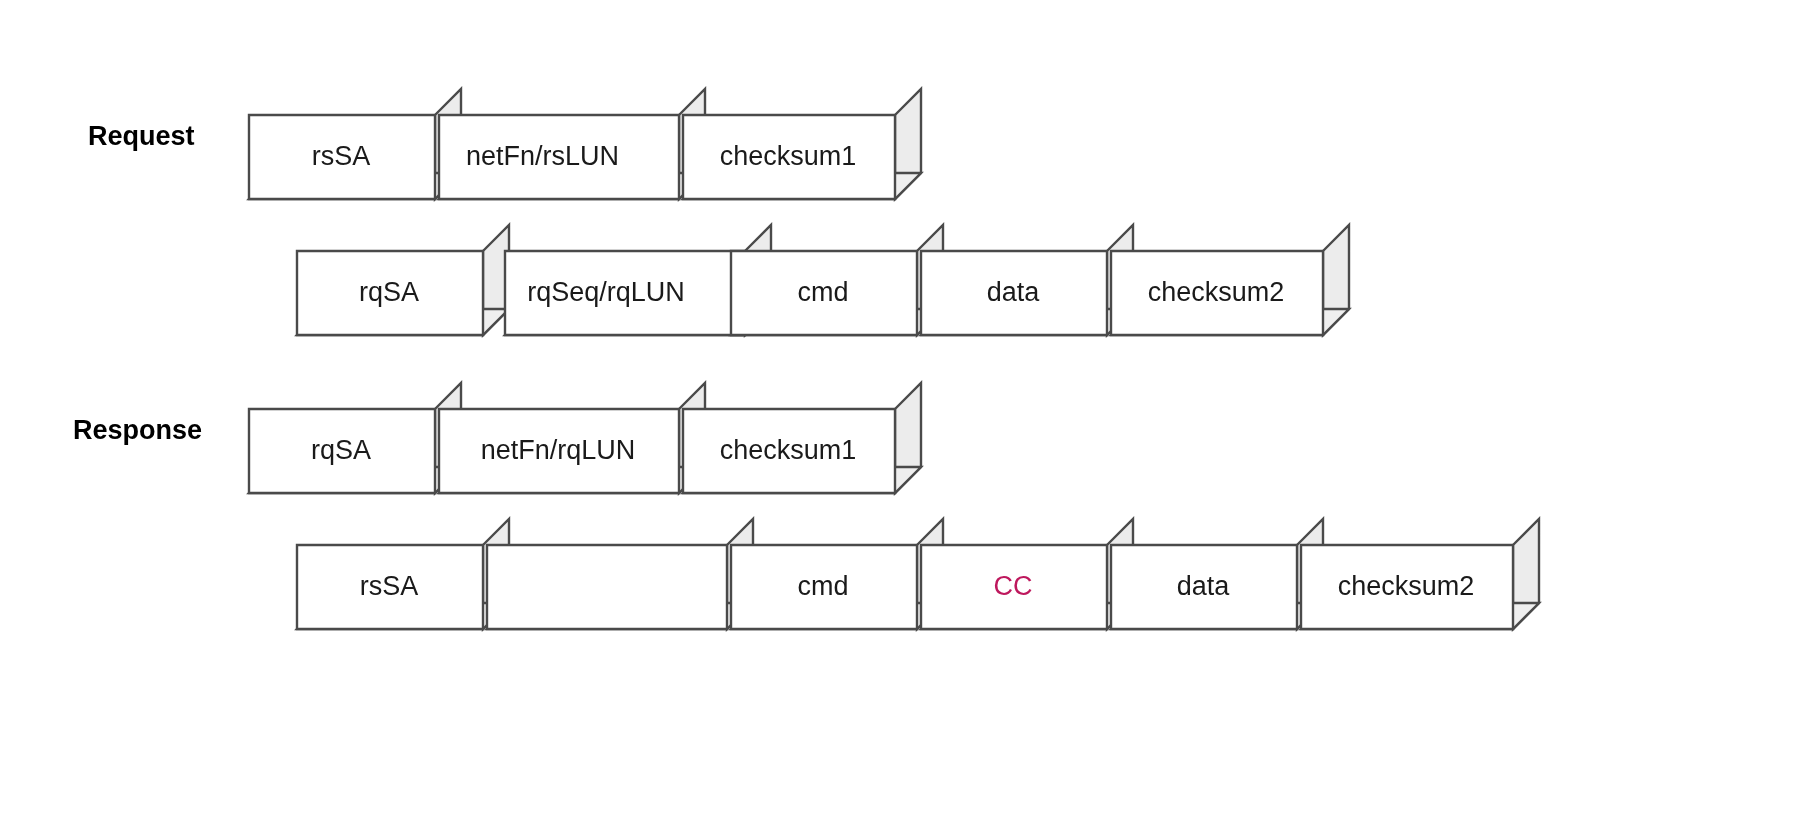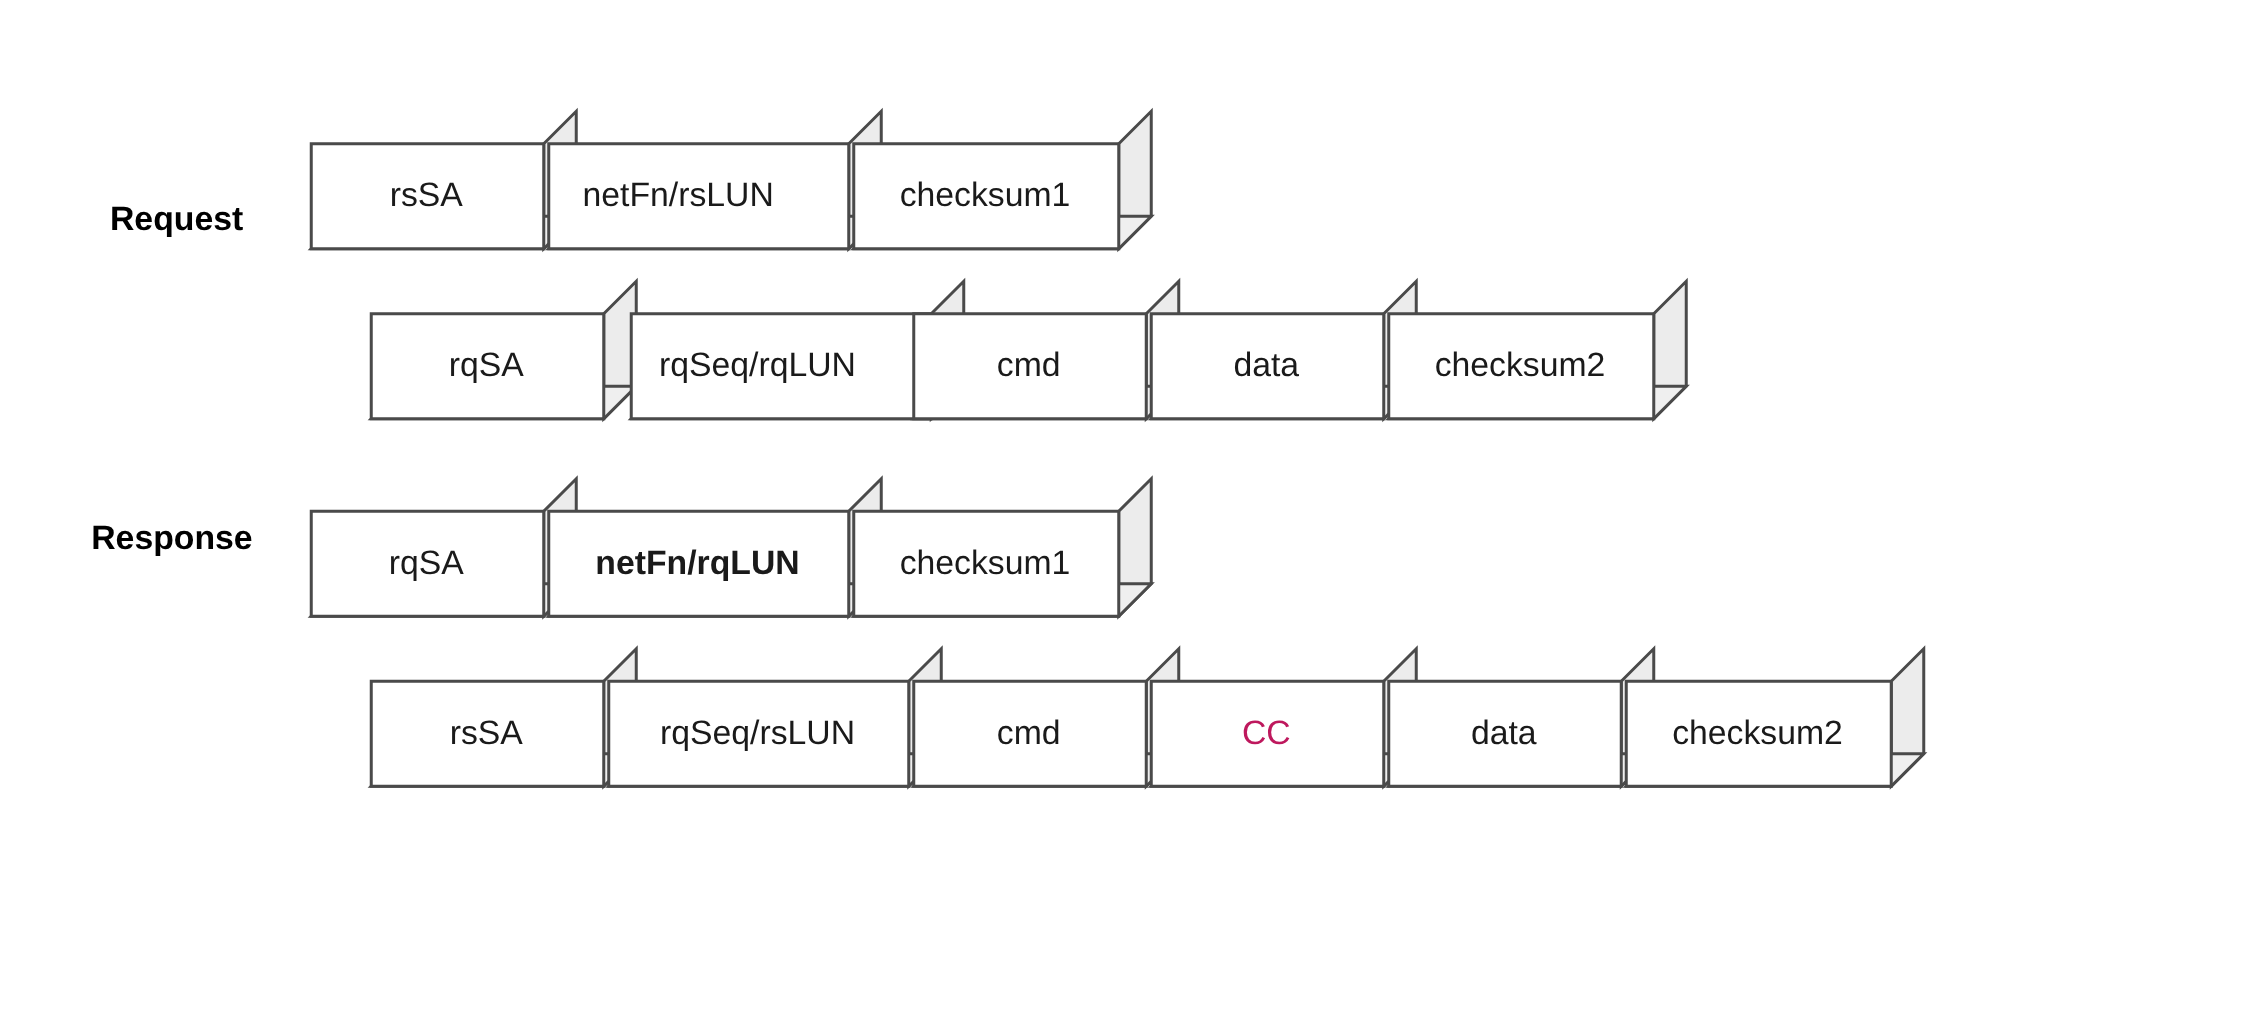--- a/index.html
+++ b/index.html
@@ -60,21 +60,21 @@
     font-family: "Liberation Sans", sans-serif;
     white-space: nowrap;
     pointer-events: none;
     border-radius: 26px;
   }
 </style>
 </head>
 <body>
 
 <div id="diagram-root">
-    <div class="row-label" style="left: 88px; top: 121px; margin-top: 39px;">Request</div>
+    <div class="row-label" style="left: 88px; top: 121px;">Request</div>
     <div class="box-row" style="left: 248px; top: 88px; width: 684px;">
       <div class="box3d" style="left: 0px; width: 212px; height: 110px;">
         <svg width="216" height="114" viewBox="0 0 216 114">
           <polygon points="187,27 213,1 213,85 187,111" fill="#ececec" stroke="#4a4a4a" stroke-width="2.4" stroke-linejoin="miter"></polygon>
           <polygon points="1,111 187,111 213,85 27,85" fill="#efefef" stroke="#4a4a4a" stroke-width="2.4" stroke-linejoin="miter"></polygon>
           <polygon points="1,27 187,27 187,111 1,111" fill="#ffffff" stroke="#4a4a4a" stroke-width="2.4" stroke-linejoin="miter"></polygon>
         </svg>
         <div class="box-text" style="width: 186px; height: 84px; left: 0px; top: 26px; color: rgb(26, 26, 26);">rsSA</div>
       </div>
       <div class="box3d" style="left: 190px; width: 266px; height: 110px;">
@@ -145,21 +145,21 @@
           <polygon points="1,27 187,27 187,111 1,111" fill="#ffffff" stroke="#4a4a4a" stroke-width="2.4" stroke-linejoin="miter"></polygon>
         </svg>
         <div class="box-text" style="width: 186px; height: 84px; left: 0px; top: 26px; color: rgb(26, 26, 26);">rqSA</div>
       </div>
       <div class="box3d" style="left: 190px; width: 266px; height: 110px;">
         <svg width="270" height="114" viewBox="0 0 270 114">
           <polygon points="241,27 267,1 267,85 241,111" fill="#ececec" stroke="#4a4a4a" stroke-width="2.4" stroke-linejoin="miter"></polygon>
           <polygon points="1,111 241,111 267,85 27,85" fill="#efefef" stroke="#4a4a4a" stroke-width="2.4" stroke-linejoin="miter"></polygon>
           <polygon points="1,27 241,27 241,111 1,111" fill="#ffffff" stroke="#4a4a4a" stroke-width="2.4" stroke-linejoin="miter"></polygon>
         </svg>
-        <div class="box-text" style="width: 240px; height: 84px; left: 0px; top: 26px; color: rgb(26, 26, 26); font-weight: bold;">netFn/rqLUN</div>
+        <div class="box-text" style="width: 240px; height: 84px; left: 0px; top: 26px; color: rgb(26, 26, 26);">netFn/rqLUN</div>
       </div>
       <div class="box3d" style="left: 434px; width: 238px; height: 110px;">
         <svg width="242" height="114" viewBox="0 0 242 114">
           <polygon points="213,27 239,1 239,85 213,111" fill="#ececec" stroke="#4a4a4a" stroke-width="2.4" stroke-linejoin="miter"></polygon>
           <polygon points="1,111 213,111 239,85 27,85" fill="#efefef" stroke="#4a4a4a" stroke-width="2.4" stroke-linejoin="miter"></polygon>
           <polygon points="1,27 213,27 213,111 1,111" fill="#ffffff" stroke="#4a4a4a" stroke-width="2.4" stroke-linejoin="miter"></polygon>
         </svg>
         <div class="box-text" style="width: 212px; height: 84px; left: 0px; top: 26px; color: rgb(26, 26, 26);">checksum1</div>
       </div>
     </div>
@@ -171,21 +171,20 @@
           <polygon points="1,27 187,27 187,111 1,111" fill="#ffffff" stroke="#4a4a4a" stroke-width="2.4" stroke-linejoin="miter"></polygon>
         </svg>
         <div class="box-text" style="width: 186px; height: 84px; left: 0px; top: 26px; color: rgb(26, 26, 26);">rsSA</div>
       </div>
       <div class="box3d" style="left: 190px; width: 266px; height: 110px;">
         <svg width="270" height="114" viewBox="0 0 270 114">
           <polygon points="241,27 267,1 267,85 241,111" fill="#ececec" stroke="#4a4a4a" stroke-width="2.4" stroke-linejoin="miter"></polygon>
           <polygon points="1,111 241,111 267,85 27,85" fill="#efefef" stroke="#4a4a4a" stroke-width="2.4" stroke-linejoin="miter"></polygon>
           <polygon points="1,27 241,27 241,111 1,111" fill="#ffffff" stroke="#4a4a4a" stroke-width="2.4" stroke-linejoin="miter"></polygon>
         </svg>
-        <div class="box-text" style="width: 240px; height: 84px; left: 0px; top: 26px; color: rgb(26, 26, 26);">rqSeq/rsLUN</div>
       </div>
       <div class="box3d" style="left: 434px; width: 212px; height: 110px;">
         <svg width="216" height="114" viewBox="0 0 216 114">
           <polygon points="187,27 213,1 213,85 187,111" fill="#ececec" stroke="#4a4a4a" stroke-width="2.4" stroke-linejoin="miter"></polygon>
           <polygon points="1,111 187,111 213,85 27,85" fill="#efefef" stroke="#4a4a4a" stroke-width="2.4" stroke-linejoin="miter"></polygon>
           <polygon points="1,27 187,27 187,111 1,111" fill="#ffffff" stroke="#4a4a4a" stroke-width="2.4" stroke-linejoin="miter"></polygon>
         </svg>
         <div class="box-text" style="width: 186px; height: 84px; left: 0px; top: 26px; color: rgb(26, 26, 26);">cmd</div>
       </div>
       <div class="box3d" style="left: 624px; width: 212px; height: 110px;">

